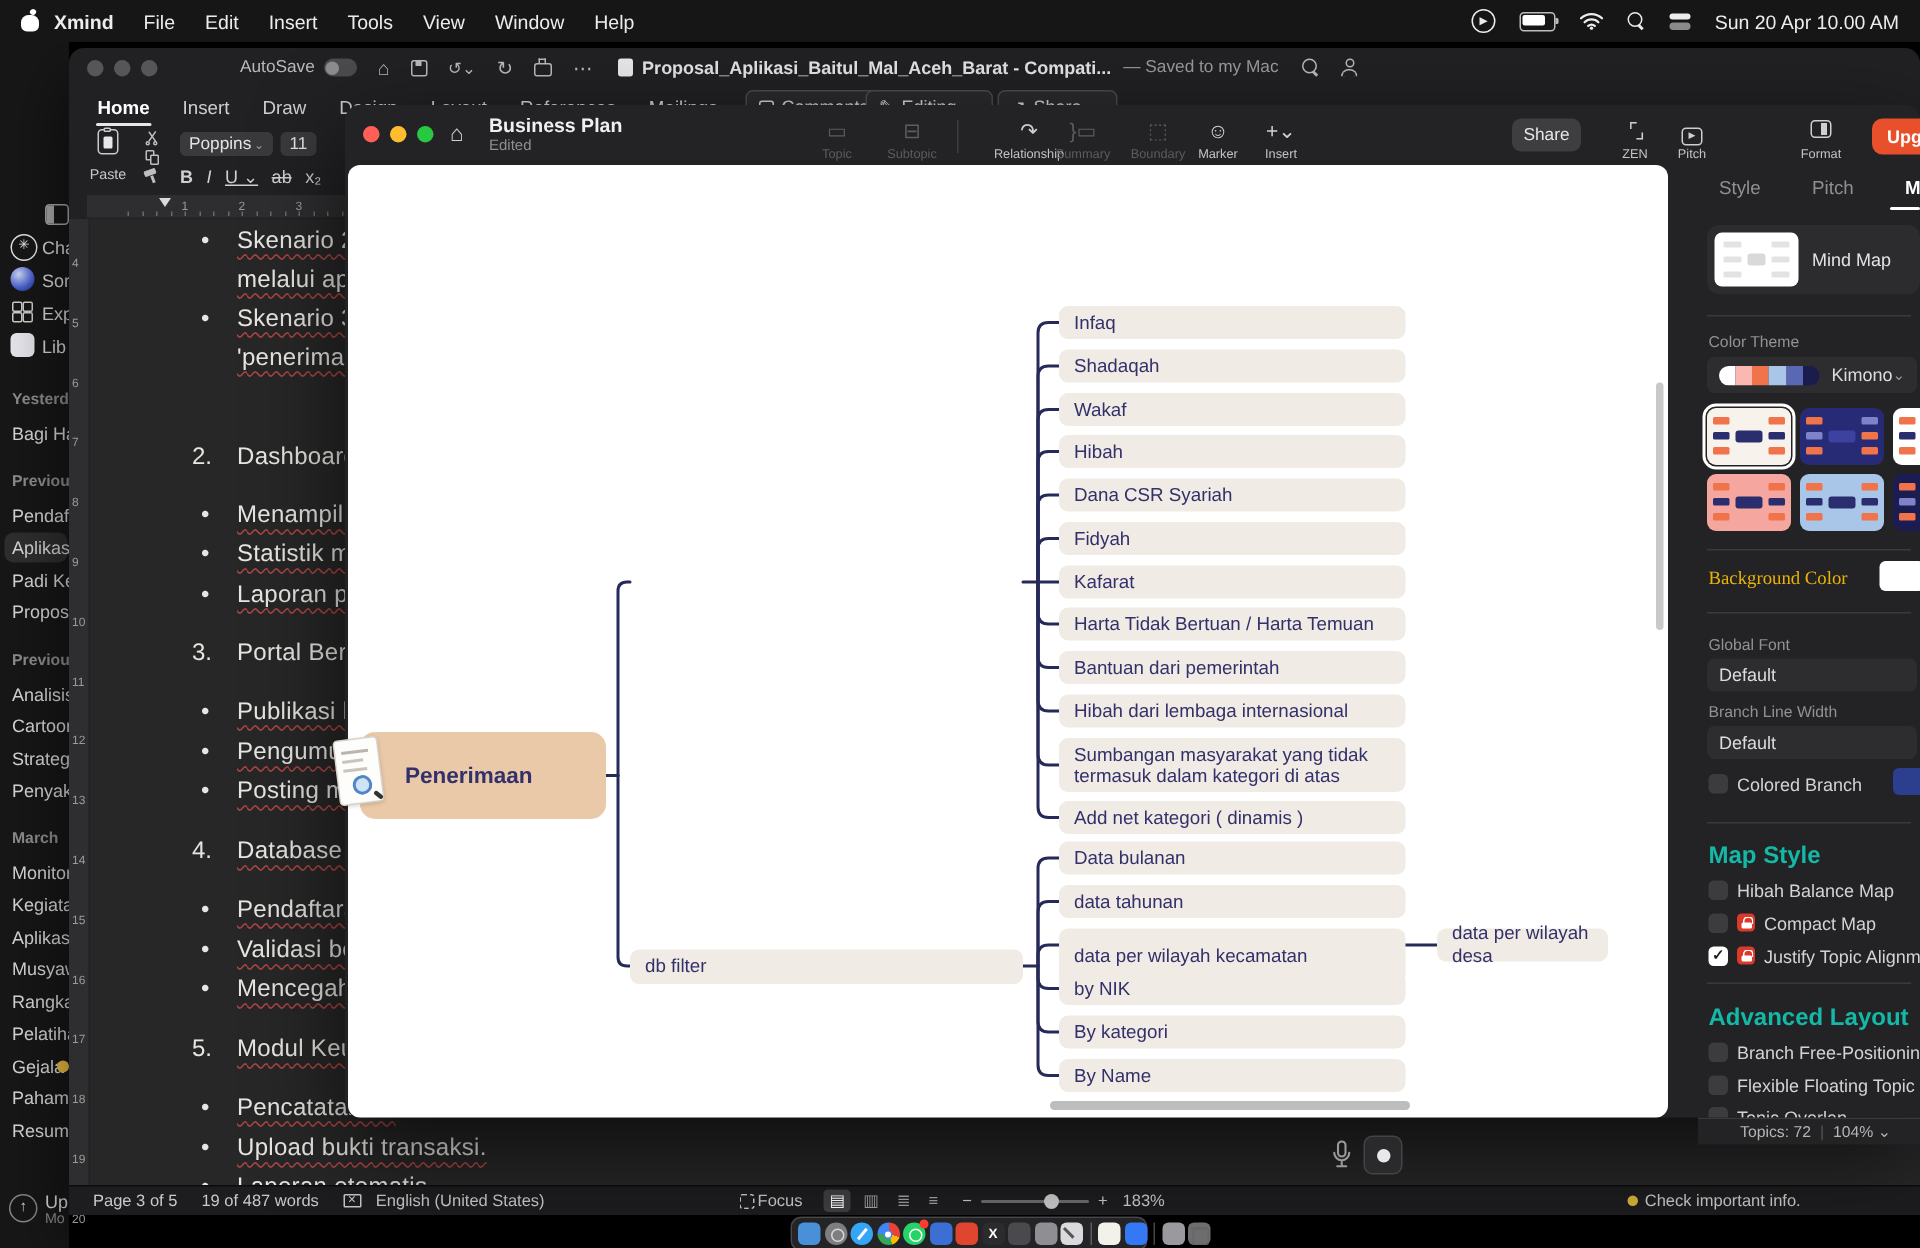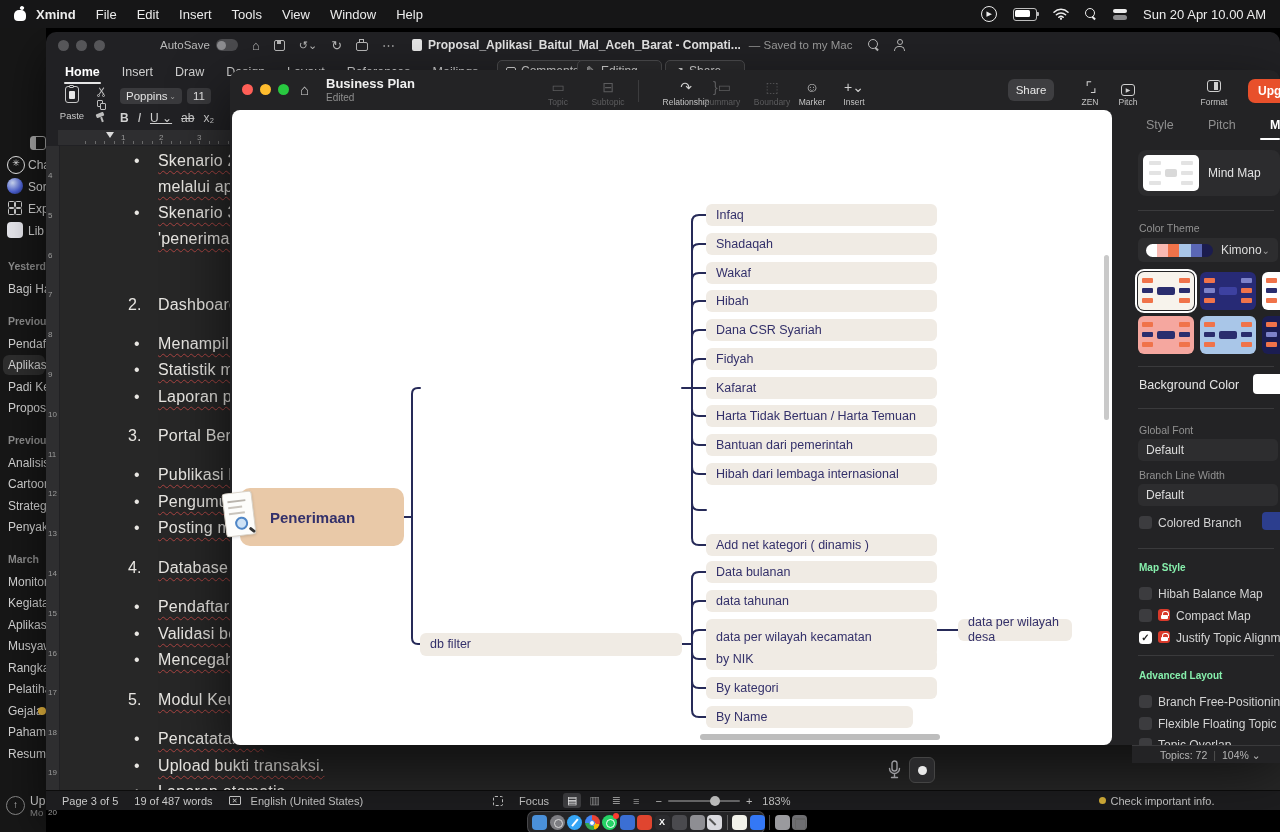--- a/index.html
+++ b/index.html
@@ -47,21 +47,21 @@
   .xtool .ic{height:18px;font-size:14px;line-height:18px;color:#cfcfcf;}
   .xtool .lb{font-size:8.5px;color:#c4c4c4;margin-top:1px;}
   .xtool.dis .ic,.xtool.dis .lb{color:#5c5c5e;}
   #canvas{position:absolute;left:2px;top:40px;width:880px;height:635px;background:#fff;border-radius:8px;overflow:hidden;}
   .mm-node{position:absolute;background:#f0ebe4;border-radius:6px;color:#33306a;font-size:12.5px;display:flex;align-items:center;padding:0 10px;line-height:1.2;}
   .mm-root{position:absolute;background:#e9c9a8;border-radius:10px;color:#33306a;font-weight:700;font-size:15px;display:flex;align-items:center;padding:0 10px 0 30px;}
   #panel{position:absolute;left:902px;top:40px;width:148px;height:635px;background:#232325;color:#cfcfcf;overflow:hidden;}
   .plabel{position:absolute;left:7px;font-size:10.5px;color:#929292;}
   .pdrop{position:absolute;left:6px;width:140px;height:22px;background:#2d2d2f;border-radius:5px;display:flex;align-items:center;padding:0 8px;font-size:12px;color:#dcdcdc;}
   .pdiv{position:absolute;left:6px;width:136px;height:1px;background:#3a3a3c;}
-  .phead{position:absolute;left:7px;font-size:10px;font-weight:700;color:#86efac;}
+  .phead{position:absolute;left:7px;font-size:16px;font-weight:700;color:#14b8a6;}
   .cb{position:absolute;width:13px;height:13px;border-radius:3.5px;background:#3c3c3f;}
   .cb.on{background:#fff;color:#1c1c1c;font-size:10px;font-weight:700;text-align:center;line-height:13px;}
   .lock{position:absolute;width:12px;height:12px;border-radius:3px;background:#d93a2b;}
   .lock:before{content:"";position:absolute;left:3.5px;top:2px;width:5px;height:4px;border:1px solid #fff;border-bottom:none;border-radius:3px 3px 0 0;}
   .lock:after{content:"";position:absolute;left:2.5px;top:5.5px;width:7px;height:4.5px;background:#fff;border-radius:1px;}
   .popt{position:absolute;left:26px;font-size:12px;color:#d3d3d3;white-space:nowrap;}
   .thumb{position:absolute;width:56px;height:38px;border-radius:6px;}
   .thumb.sel{outline:2px solid #fff;outline-offset:1px;}
   #xtopics{left:1132px;top:745px;width:148px;height:17px;background:#232325;border-top:1px solid #3a3a3c;border-radius:0 0 10px 0;z-index:10;display:flex;align-items:center;color:#b5b5b5;font-size:10.5px;gap:6px;padding-left:28px;}
   
@@ -334,21 +334,21 @@
       <span class="dmark" style="left: 74px; top: 611px;">•</span>
       <span class="dline wavy" style="left: 98px; top: 611px;">Upload bukti transaksi.</span>
       <span class="dmark" style="left: 74px; top: 637px;">•</span>
       <span class="dline wavy" style="left: 98px; top: 637px;">Laporan otomatis</span>
     </div>
     <div id="wstatus">
       <span style="margin-left: 16px;">Page 3 of 5</span>
       <span style="margin-left: 16px;">19 of 487 words</span>
       <span style="margin-left: 16px; width: 12px; height: 9px; border: 1.2px solid rgb(201, 201, 201); border-radius: 1px; font-size: 7px; line-height: 8px; text-align: center; color: rgb(201, 201, 201);">✕</span>
       <span style="margin-left: 10px;">English (United States)</span>
-      <div class="row" style="margin-left: 130px; gap: 16px;">
+      <div class="row" style="margin-left: 130px; gap: 2px;">
         <span style="width: 10px; height: 10px; border: 1.2px dashed rgb(201, 201, 201); border-radius: 2px;"></span>
         <span>Focus</span>
       </div>
       <div class="row" style="margin-left: 14px; gap: 4px;">
         <span style="font-size: 11px; padding: 1px 4px; border-radius: 3px; background: rgb(63, 63, 66); color: rgb(255, 255, 255);">▤</span>
         <span style="font-size: 11px; padding: 1px 4px; border-radius: 3px; color: rgb(159, 159, 159);">▥</span>
         <span style="font-size: 11px; padding: 1px 4px; border-radius: 3px; color: rgb(159, 159, 159);">≣</span>
         <span style="font-size: 11px; padding: 1px 4px; border-radius: 3px; color: rgb(159, 159, 159);">≡</span>
       </div>
       <div class="row" style="margin-left: 12px; gap: 6px;">
@@ -452,27 +452,28 @@
       <div class="mm-node" style="position: absolute; left: 474px; top: 94px; width: 231px; height: 22px;">Infaq</div>
       <div class="mm-node" style="position: absolute; left: 474px; top: 123px; width: 231px; height: 22px;">Shadaqah</div>
       <div class="mm-node" style="position: absolute; left: 474px; top: 152px; width: 231px; height: 22px;">Wakaf</div>
       <div class="mm-node" style="position: absolute; left: 474px; top: 180px; width: 231px; height: 22px;">Hibah</div>
       <div class="mm-node" style="position: absolute; left: 474px; top: 209px; width: 231px; height: 22px;">Dana CSR Syariah</div>
       <div class="mm-node" style="position: absolute; left: 474px; top: 238px; width: 231px; height: 22px;">Fidyah</div>
       <div class="mm-node" style="position: absolute; left: 474px; top: 267px; width: 231px; height: 22px;">Kafarat</div>
       <div class="mm-node" style="position: absolute; left: 474px; top: 324px; width: 231px; height: 22px;">Bantuan dari pemerintah</div>
       <div class="mm-node" style="position: absolute; left: 474px; top: 295px; width: 231px; height: 22px;">Harta Tidak Bertuan / Harta Temuan</div>
       <div class="mm-node" style="position: absolute; left: 474px; top: 353px; width: 231px; height: 22px;">Hibah dari lembaga internasional</div>
+      <div class="mm-node" style="position: absolute; left: 474px; top: 382px; width: 231px; height: 36px; line-height: 1.15;">Sumbangan masyarakat yang tidak termasuk dalam kategori di atas</div>
       <div class="mm-node" style="position: absolute; left: 474px; top: 424px; width: 231px; height: 22px;">Add net kategori ( dinamis )</div>
       <div class="mm-node" style="position: absolute; left: 474px; top: 451px; width: 231px; height: 22px;">Data bulanan</div>
       <div class="mm-node" style="position: absolute; left: 474px; top: 480px; width: 231px; height: 22px;">data tahunan</div>
       <div class="mm-node" style="position: absolute; left: 474px; top: 509px; width: 231px; height: 37px;">data per wilayah kecamatan</div>
       <div class="mm-node" style="position: absolute; left: 474px; top: 538px; width: 231px; height: 22px;">by NIK</div>
       <div class="mm-node" style="position: absolute; left: 474px; top: 567px; width: 231px; height: 22px;">By kategori</div>
-      <div class="mm-node" style="position: absolute; left: 474px; top: 596px; width: 207px; height: 22px;">By Name</div>
+      <div class="mm-node" style="position: absolute; left: 474px; top: 596px; width: 231px; height: 22px;">By Name</div>
       <div class="mm-node" style="position: absolute; left: 726px; top: 509px; width: 114px; height: 22px;">data per wilayah desa</div>
       <div style="position: absolute; left: 468px; top: 624px; width: 240px; height: 6px; background: rgb(189, 189, 189); border-radius: 3px;"></div>
       <div style="position: absolute; left: 872px; top: 145px; width: 5px; height: 165px; background: rgb(201, 201, 201); border-radius: 3px;"></div>
     </div>
     <div style="position: absolute; left: -6px; top: 422px; width: 30px; height: 44px; background: rgb(253, 253, 251); border: 1px solid rgb(216, 210, 200); border-radius: 3px; transform: rotate(-7deg); z-index: 3; box-shadow: rgba(0, 0, 0, 0.15) 0px 1px 3px;">
       <span style="position:absolute;left:4px;top:7px;width:18px;height:2px;background:#b9b4ac;"></span>
       <span style="position:absolute;left:4px;top:13px;width:14px;height:2px;background:#c9c4bc;"></span>
       <span style="position:absolute;left:4px;top:19px;width:16px;height:2px;background:#c9c4bc;"></span>
       <span style="position:absolute;left:9px;top:24px;width:13px;height:13px;border:2.5px solid #4f86c6;border-radius:50%;background:#cfe3f6;"></span>
       <span style="position:absolute;left:22px;top:37px;width:7px;height:2.5px;background:#333;transform:rotate(45deg);border-radius:2px;"></span>
@@ -548,21 +549,21 @@
         <span style="position:absolute;right:4px;top:6px;width:11px;height:5px;background:#f0734a;border-radius:1px;"></span>
         <span style="position:absolute;right:4px;top:16px;width:11px;height:5px;background:#2a2d6e;border-radius:1px;"></span>
         <span style="position:absolute;right:4px;top:26px;width:11px;height:5px;background:#f0734a;border-radius:1px;"></span>
       </div>
       <div class="thumb" style="left: 130px; top: 206px; background: rgb(27, 29, 82);">
         <span style="position:absolute;left:4px;top:6px;width:11px;height:5px;background:#f0734a;border-radius:1px;"></span>
         <span style="position:absolute;left:4px;top:16px;width:11px;height:5px;background:#7d82c9;border-radius:1px;"></span>
         <span style="position:absolute;left:4px;top:26px;width:11px;height:5px;background:#f0734a;border-radius:1px;"></span>
       </div>
       <div class="pdiv" style="top: 256px;"></div>
-      <span style="position: absolute; left: 7px; top: 268px; font-size: 12.5px; color: #e5e5e5;">Background Color</span>
+      <span style="position: absolute; left: 7px; top: 268px; font-size: 12.5px; color: #eab308; font-family: Liberation Serif, serif;">Background Color</span>
       <div style="position: absolute; left: 121px; top: 264px; width: 30px; height: 20px; background: rgb(255, 255, 255); border-radius: 4px;"></div>
       <div class="pdiv" style="top: 298px;"></div>
       <span class="plabel" style="top: 314px;">Global Font</span>
       <div class="pdrop" style="top: 329px;">
         <span>Default</span>
       </div>
       <span class="plabel" style="top: 359px;">Branch Line Width</span>
       <div class="pdrop" style="top: 374px;">
         <span>Default</span>
       </div>

